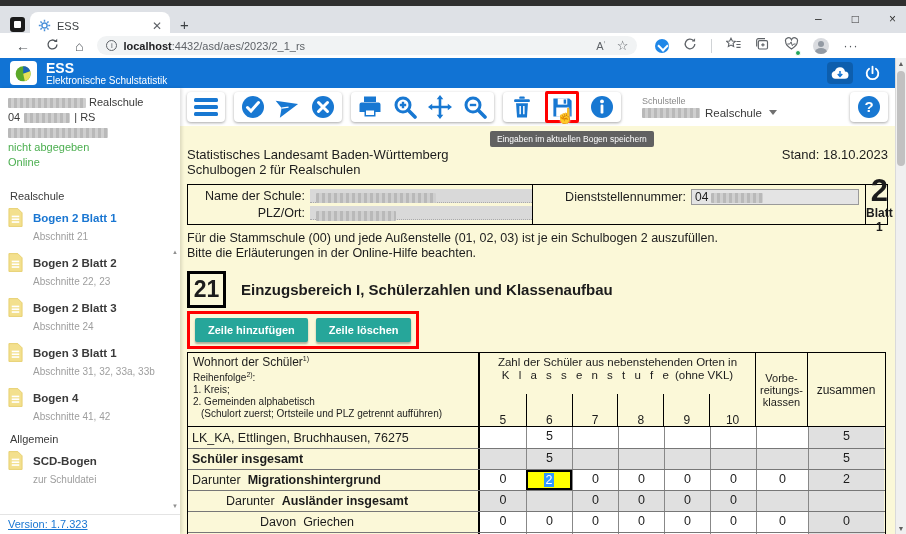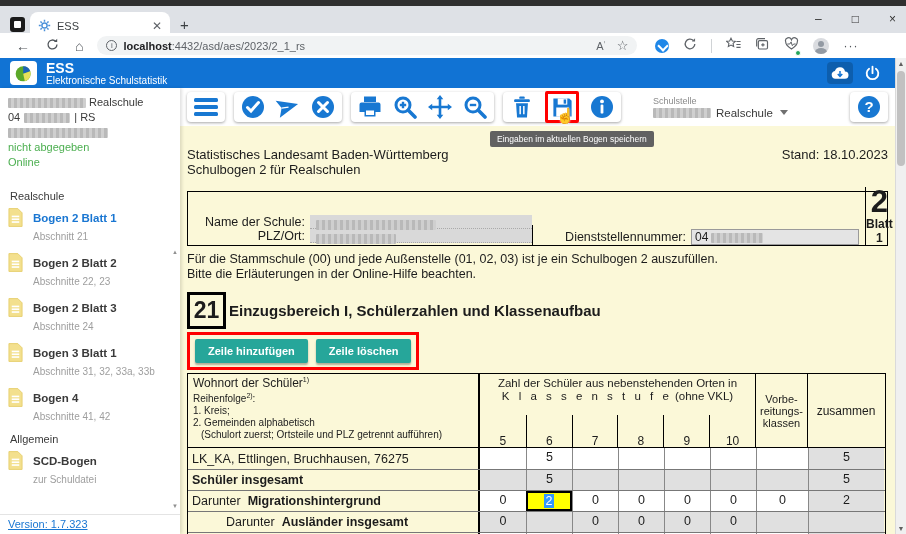--- a/index.html
+++ b/index.html
@@ -68,44 +68,44 @@
   .version a { color:#1976d2; cursor:pointer; text-decoration:underline; }
 
   
   .main { position:absolute; left:180px; top:88px; right:11px; bottom:0; background:#fbf8d8; overflow:hidden; }
   .toolbar { height:38px; background:#fff; display:flex; align-items:center; padding:0 7px; gap:9px; position:relative; }
   .tcard { background:#fff; border-radius:4px; box-shadow:0 1px 3px rgba(0,0,0,.35); height:30px; display:flex; align-items:center; gap:11px; padding:0 7px; }
   .tbtn { width:24px; height:24px; display:flex; align-items:center; justify-content:center; cursor:pointer; }
   .save-anno { border:3px solid #f00; border-radius:2px; padding:1px 2px; position:relative; }
   .cursor-hand { position:absolute; left:8px; top:13px; font-size:15px; color:#000; text-shadow:0 0 2px #fff; z-index:5; pointer-events:none;}
   .tooltip { position:absolute; left:-58px; top:37px; background:#616161; color:#fff; font-size:8.5px; padding:3px 7px; border-radius:2px; white-space:nowrap; z-index:4;}
-  .dropdown { margin-left:23px; font-size:9px; color:#8a8a8a; cursor:pointer;}
+  .dropdown { margin-left:12px; font-size:9px; color:#8a8a8a; cursor:pointer;}
   .dropdown .val { display:flex; align-items:center; gap:5px; font-size:11.5px; color:#3a3a3a; margin-top:1px;}
   .caret { width:0; height:0; border-left:4px solid transparent; border-right:4px solid transparent; border-top:5px solid #707070; margin-left:2px;}
   .help-card { margin-left:auto; }
 
   .content { padding:3px 7px 0; font-size:13px; color:#1c1c1c; }
   .agency-row { display:flex; justify-content:space-between; line-height:15px;margin-top:18px; }
   .stand { font-size:13px; }
 
-  .infobox { display:flex; border:1px solid #000; margin-top:14px; height:55px;align-items:flex-end; }
+  .infobox { display:flex; border:1px solid #000; margin-top:7px; height:41px; }
   .ib-left { display:flex; flex-direction:column; justify-content:space-around; padding:2px 0; width:355px; }
   .ib-row { display:flex; align-items:center; }
   .ib-label { width:122px; text-align:right; padding-right:5px; font-size:12.5px; }
   .ib-input { width:222px; height:14px; background:#d9d9d9; border-bottom:1px dotted #aaa; cursor:text;}
   .ib-mid { flex:1; border-left:1px solid #000; display:flex; flex-direction:column; justify-content:flex-start; gap:3px; padding:4px 6px 0 0; }
   .ib-mid .ib-label{ width:158px; }
   .ib-box { width:168px; height:16px; background:#e4e4e4; border:1px solid #9a9a9a; font-size:12px; padding:0 3px; line-height:15px; cursor:text;}
   .ib-right { width:57px; border-left:1px solid #000; text-align:center; display:flex; flex-direction:column; justify-content:center;}
   .sheet-num { font-size:31px; font-weight:bold; line-height:30px; }
   .sheet-lbl { font-size:12px; font-weight:bold; }
 
   .note { margin-top:6px; font-size:12.5px; line-height:15px; }
 
-  .section-row { display:flex; align-items:center; gap:3px; margin-top:8px; height:40px;}
+  .section-row { display:flex; align-items:center; gap:15px; margin-top:8px; height:40px;}
   .secnum { border:3px solid #000; width:39px; height:37px; display:flex; align-items:center; justify-content:center; font-size:23px; font-weight:bold; }
   .sectitle { font-size:15px; font-weight:bold; }
 
   .btn-anno { display:inline-flex; gap:8px; border:3px solid #f00; padding:4px 5px; margin-top:2px; }
   .teal-btn { background:#26a69a; color:#fff; font-size:11px; font-weight:bold; border:none; border-radius:2px; padding:6px 13px; cursor:pointer; box-shadow:0 2px 2px rgba(0,0,0,.3); font-family:"Liberation Sans",sans-serif;}
 
   
   .dtable { border:1px solid #000; margin-top:3px; width:699px; background:#fbf8d8;}
   .thead { display:flex; height:74px; border-bottom:1px solid #000; }
   .h-left { width:292px; border-right:2px solid #000; padding:2px 5px; }

